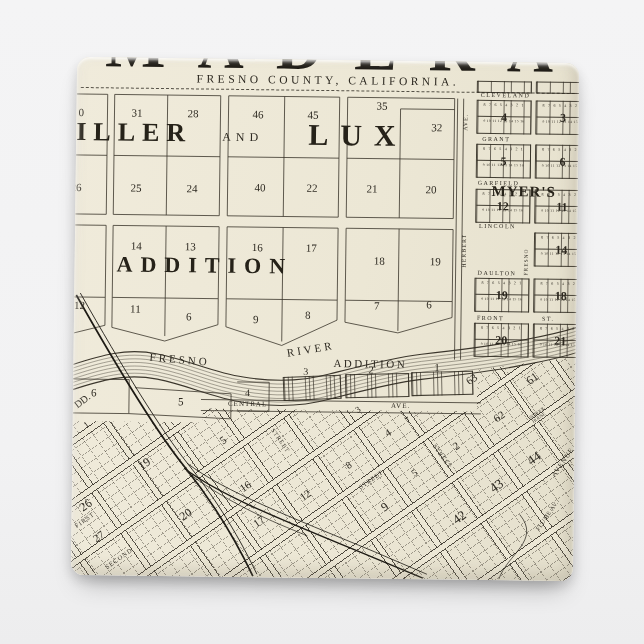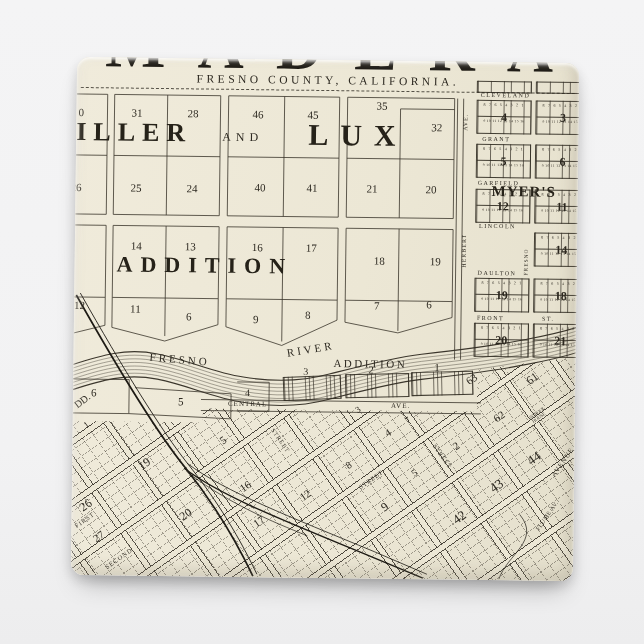--- a/index.html
+++ b/index.html
@@ -106,21 +106,21 @@
     <span class="n" style="left:55px;top:50px">31</span>
     <span class="n" style="left:111px;top:50px">28</span>
     <span class="n" style="left:176px;top:50px">46</span>
     <span class="n" style="left:231px;top:50px">45</span>
     <span class="n" style="left:300px;top:40px">35</span>
     <span class="n" style="left:355px;top:61px">32</span>
     <span class="n" style="left:-5px;top:125px">26</span>
     <span class="n" style="left:55px;top:125px">25</span>
     <span class="n" style="left:111px;top:125px">24</span>
     <span class="n" style="left:179px;top:123px">40</span>
-    <span class="n" style="left:231px;top:123px">41</span>
+    <span class="n" style="left:231px;top:123px">22</span>
     <span class="n" style="left:291px;top:123px">21</span>
     <span class="n" style="left:350px;top:123px">20</span>
     <span class="n" style="left:56px;top:183px">14</span>
     <span class="n" style="left:110px;top:183px">13</span>
     <span class="n" style="left:177px;top:183px">16</span>
     <span class="n" style="left:231px;top:183px">17</span>
     <span class="n" style="left:299px;top:195px">18</span>
     <span class="n" style="left:355px;top:195px">19</span>
     <span class="n" style="left:0px;top:243px">12</span>
     <span class="n" style="left:56px;top:246px">11</span>

